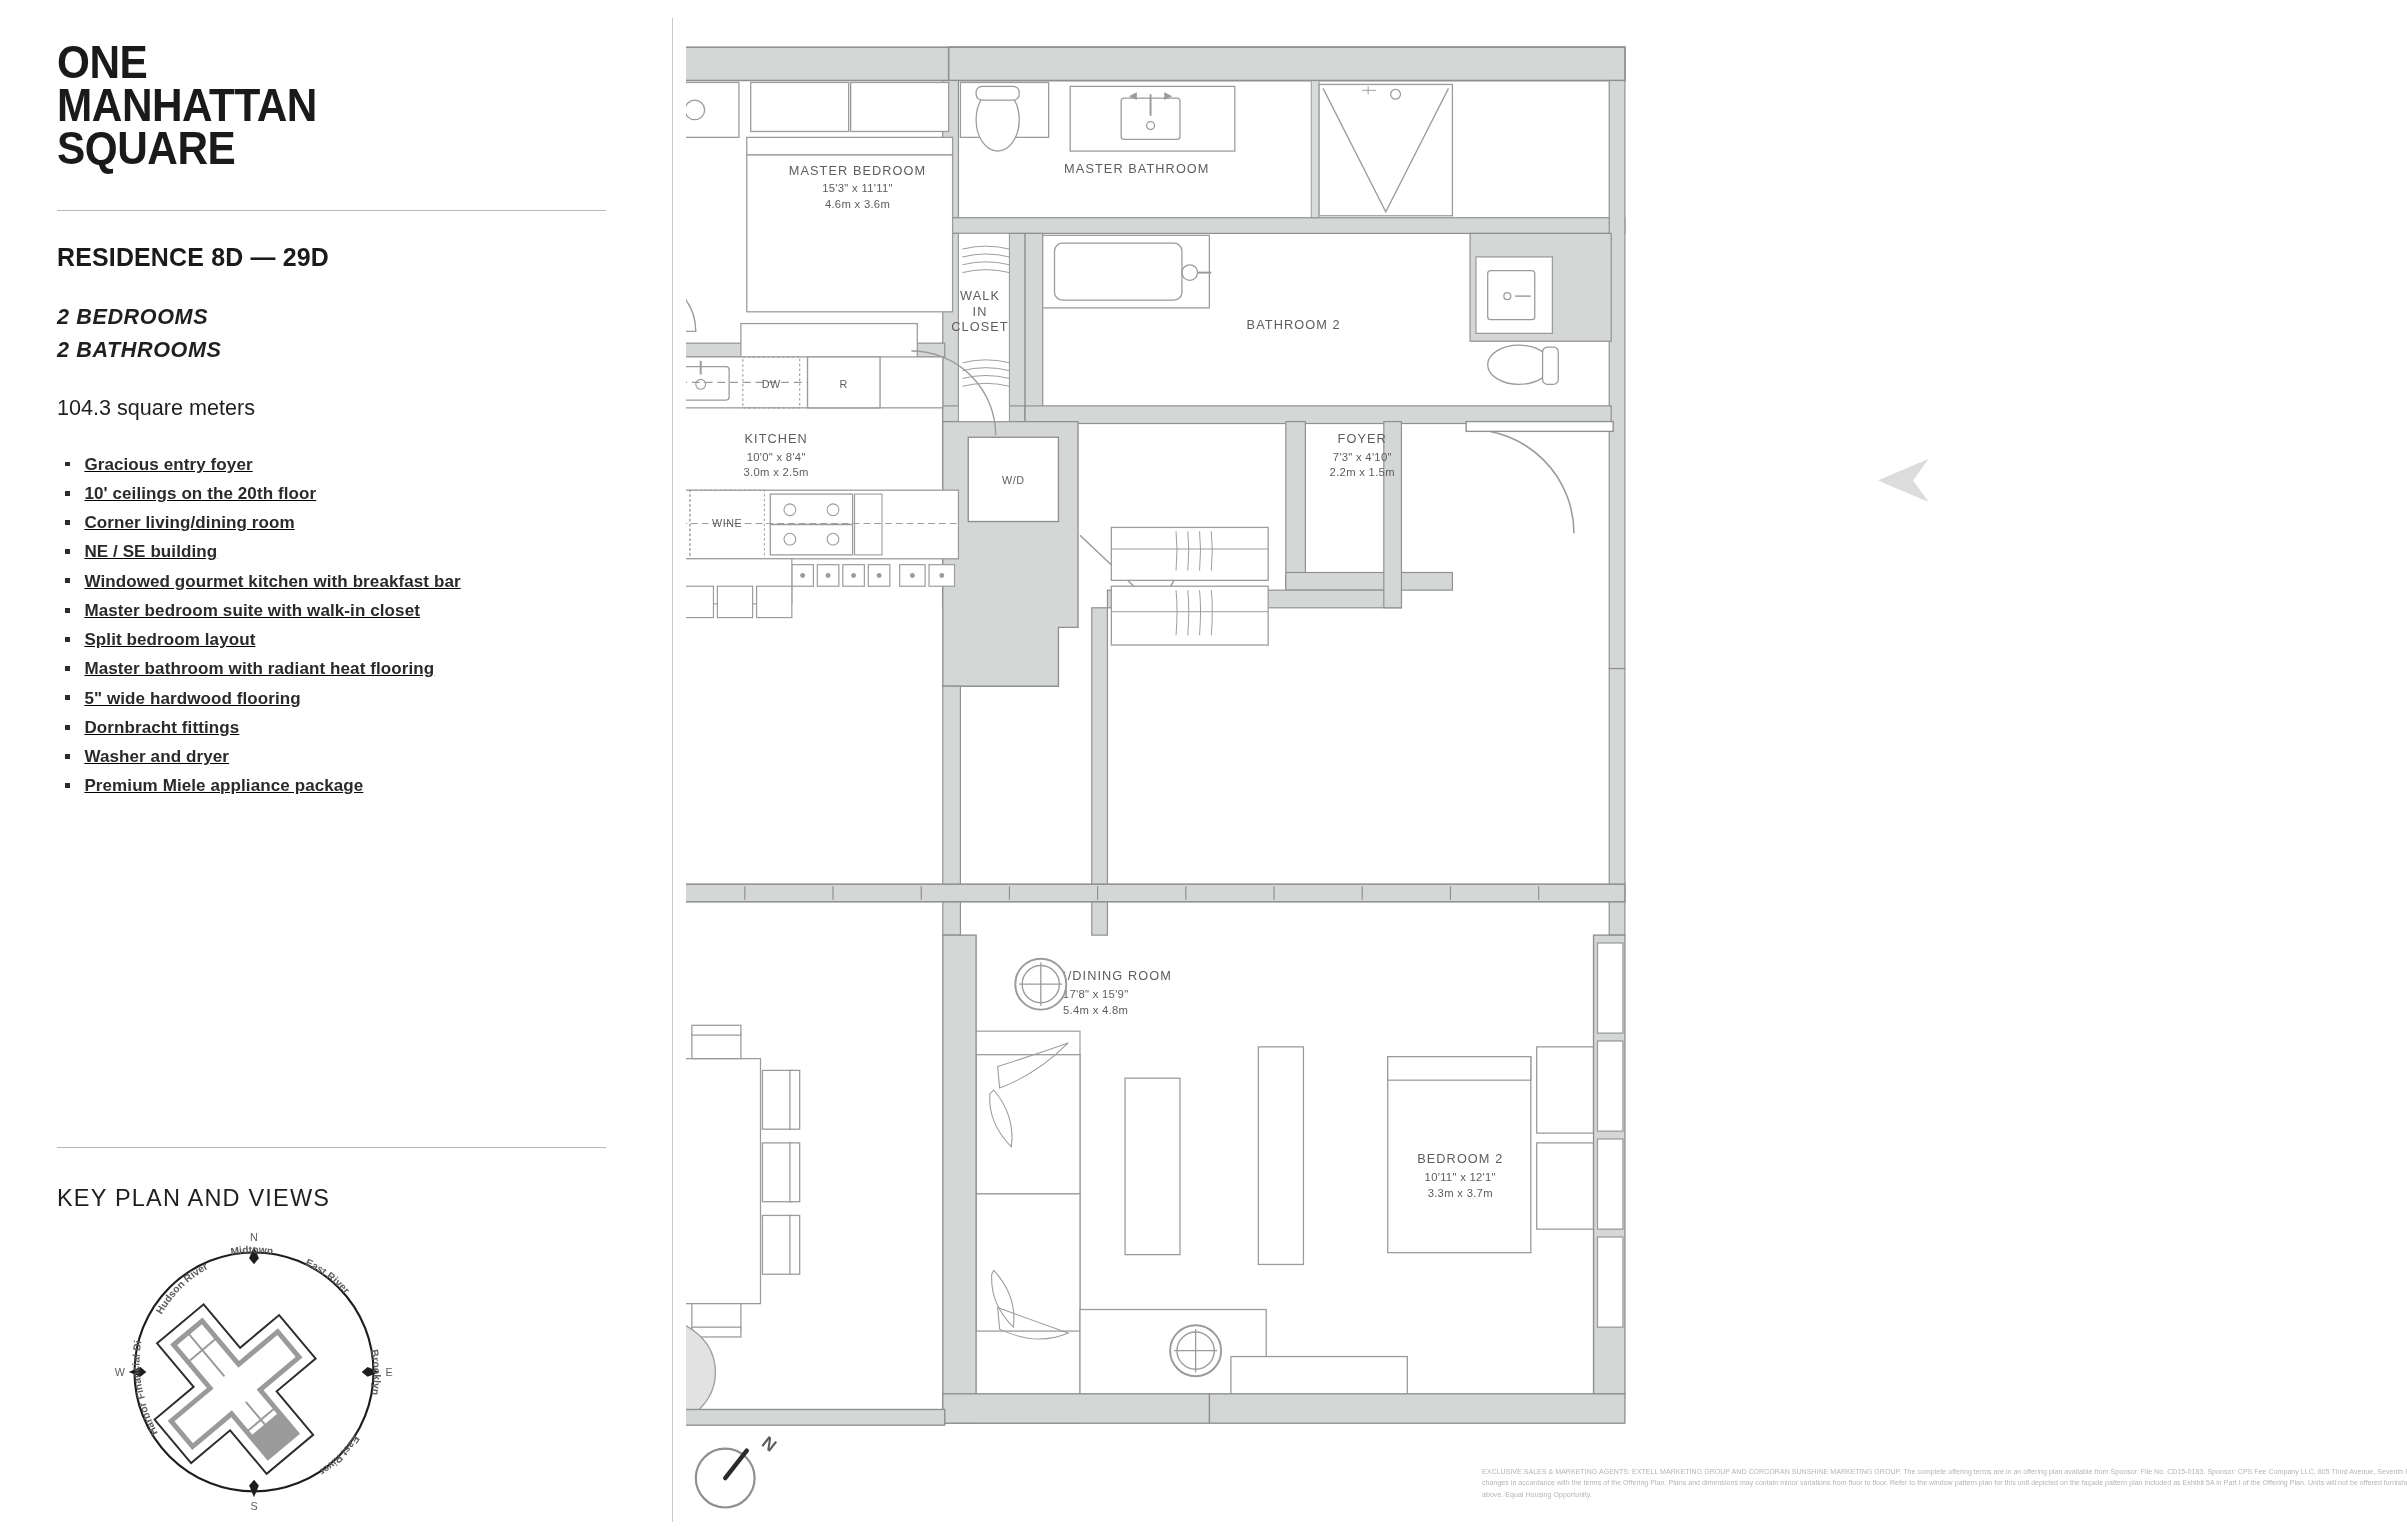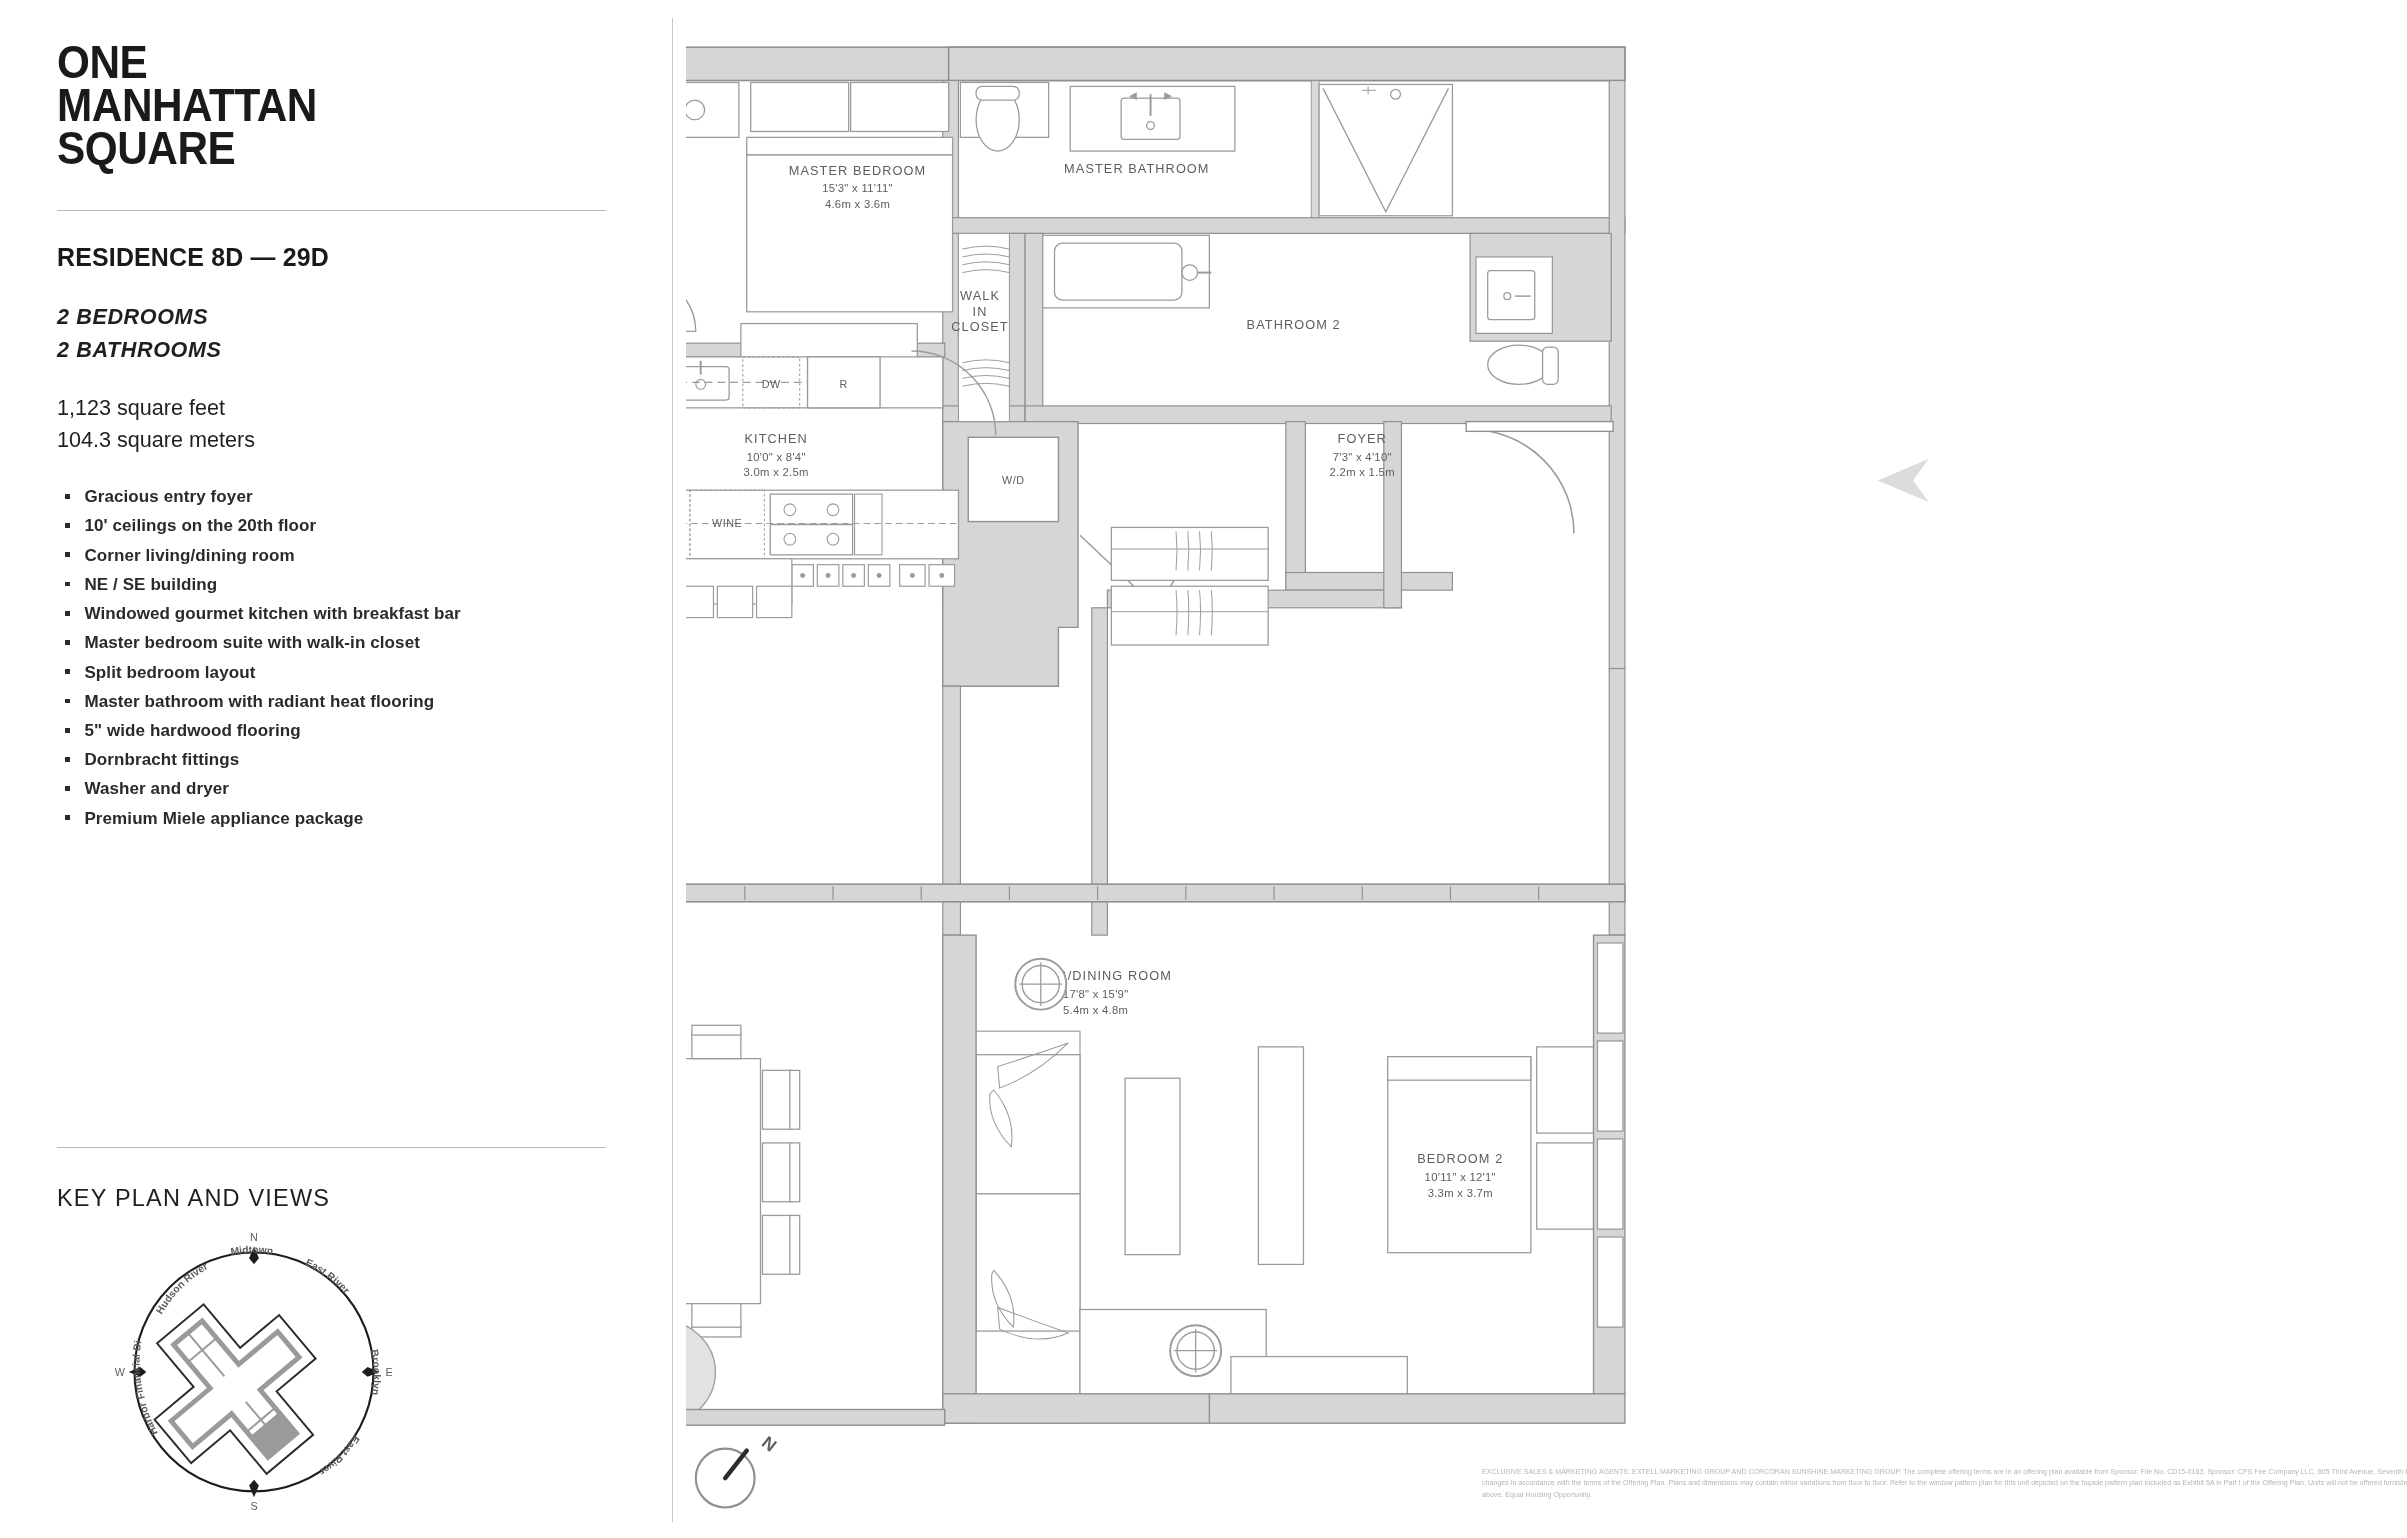--- a/index.html
+++ b/index.html
@@ -41,21 +41,21 @@
   .beds-baths { margin-bottom: 25.5px; font-style: italic; }
   .beds-baths div {
     font-size: 21.6px; font-weight: 600; letter-spacing: 0.6px;
     color: #1f1f1f; line-height: 1.52;
   }
   .areas { margin-bottom: 25.5px; }
   .areas div {
     font-size: 21.6px; font-weight: 500; color: #1f1f1f; line-height: 1.5;
   }
 
-  ul.features { list-style: none; }
+  ul.features { list-style: none; text-decoration: underline; }
   ul.features li {
     position: relative; padding-left: 27.4px;
     font-size: 17px; font-weight: 600; color: #2a2a2a;
     line-height: 1.72; letter-spacing: 0.1px;
   }
   ul.features li::before {
     content: ""; position: absolute; left: 7.8px; top: 11.8px;
     width: 4.9px; height: 4.9px; background: #2a2a2a;
   }
 
@@ -103,21 +103,20 @@
     <div class="rule"></div>
 
     <div class="residence-title">RESIDENCE 8D — 29D</div>
 
     <div class="beds-baths">
       <div>2 BEDROOMS</div>
       <div>2 BATHROOMS</div>
     </div>
 
     <div class="areas">
-      <div>1,123 square feet</div>
       <div>104.3 square meters</div>
     </div>
 
     <ul class="features">
       <li>Gracious entry foyer</li>
       <li>10' ceilings on the 20th floor</li>
       <li>Corner living/dining room</li>
       <li>NE / SE building</li>
       <li>Windowed gourmet kitchen with breakfast bar</li>
       <li>Master bedroom suite with walk-in closet</li>

